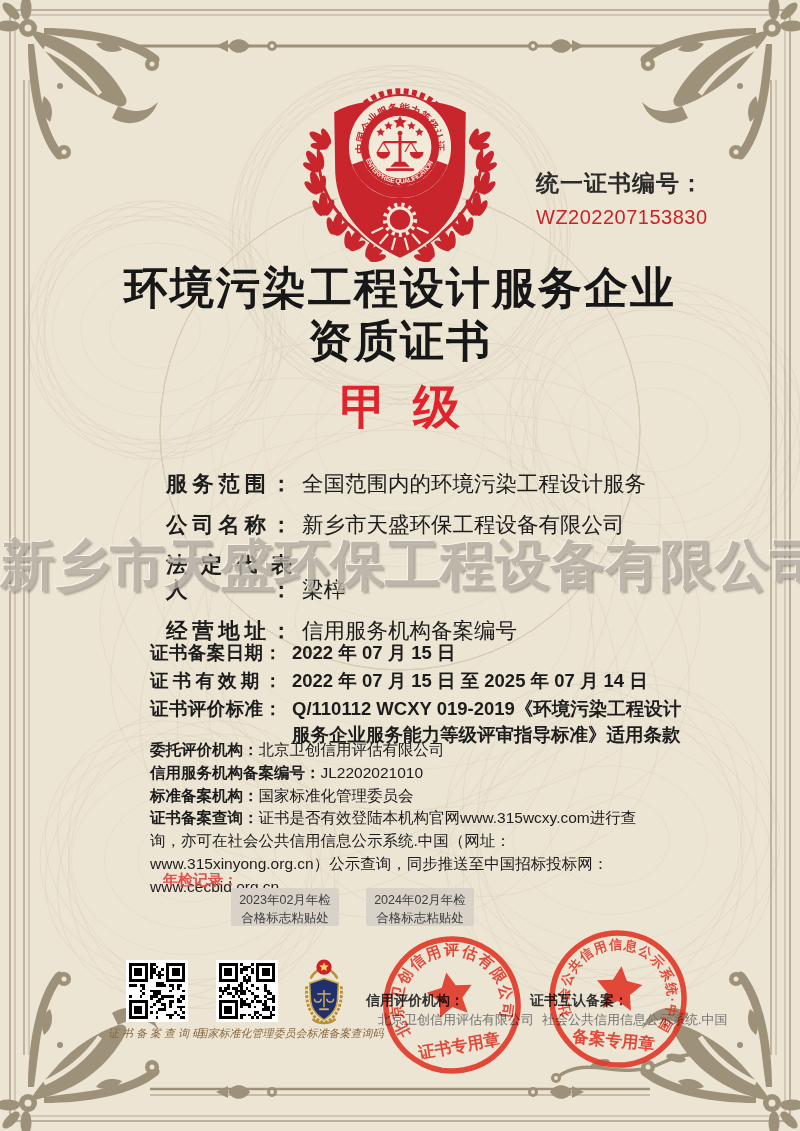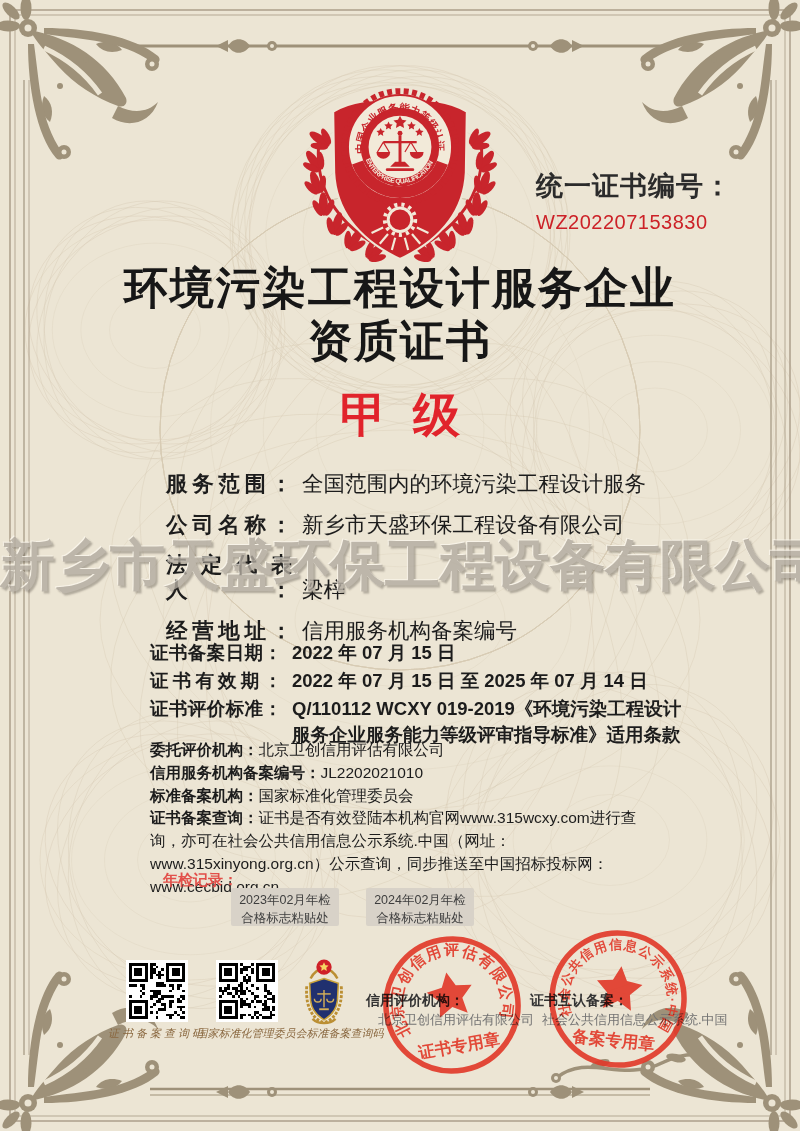--- a/index.html
+++ b/index.html
@@ -5,27 +5,27 @@
   html,body{margin:0;padding:0;background:#888;}
   .page{position:relative;width:800px;height:1131px;margin:0 auto;background:#ece5d4;
         overflow:hidden;font-family:"Liberation Sans",sans-serif;color:#1c1c1c;}
   .layer{position:absolute;inset:0;}
   #guilloche{z-index:0;}
   #frame{z-index:1;pointer-events:none;}
   .content{position:absolute;inset:0;z-index:2;}
 
   
   .certno{position:absolute;left:536px;top:168px;}
-  .certno .lbl{font-size:27px;font-weight:700;color:#2b2b2b;letter-spacing:1px;}
+  .certno .lbl{font-size:23px;font-weight:700;color:#2b2b2b;letter-spacing:1px;}
   .certno .val{font-size:20px;color:#cc2127;margin-top:7px;letter-spacing:.5px;}
 
   
   .title{position:absolute;top:262px;left:0;width:100%;text-align:center;
          font-size:44px;font-weight:800;line-height:1.2;letter-spacing:2px;color:#171717;}
-  .grade{position:absolute;top:384px;left:0;width:100%;text-align:center;
+  .grade{position:absolute;top:376px;left:0;width:100%;text-align:center;
          font-size:47px;font-weight:800;color:#e1232b;letter-spacing:26px;text-indent:26px;}
 
   
   .fp{position:absolute;left:150px;top:472px;width:540px;}
   .fp .row{font-size:21.5px;margin-bottom:16px;line-height:1.15;margin-left:16px;}
   .fp .flabel{display:inline-block;width:126px;font-weight:800;text-align:justify;text-align-last:justify;vertical-align:bottom;}
   .fp .fval{padding-left:10px;}
 
   
   .fd{position:absolute;left:150px;top:640px;width:545px;}

